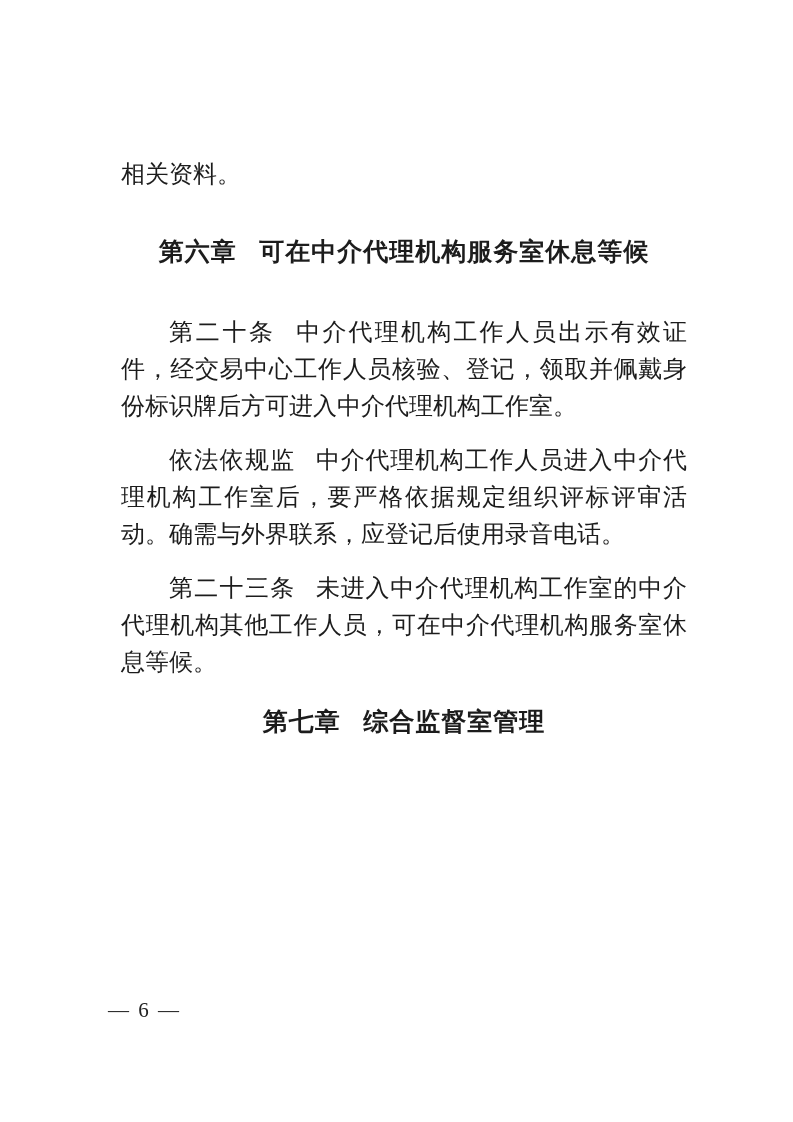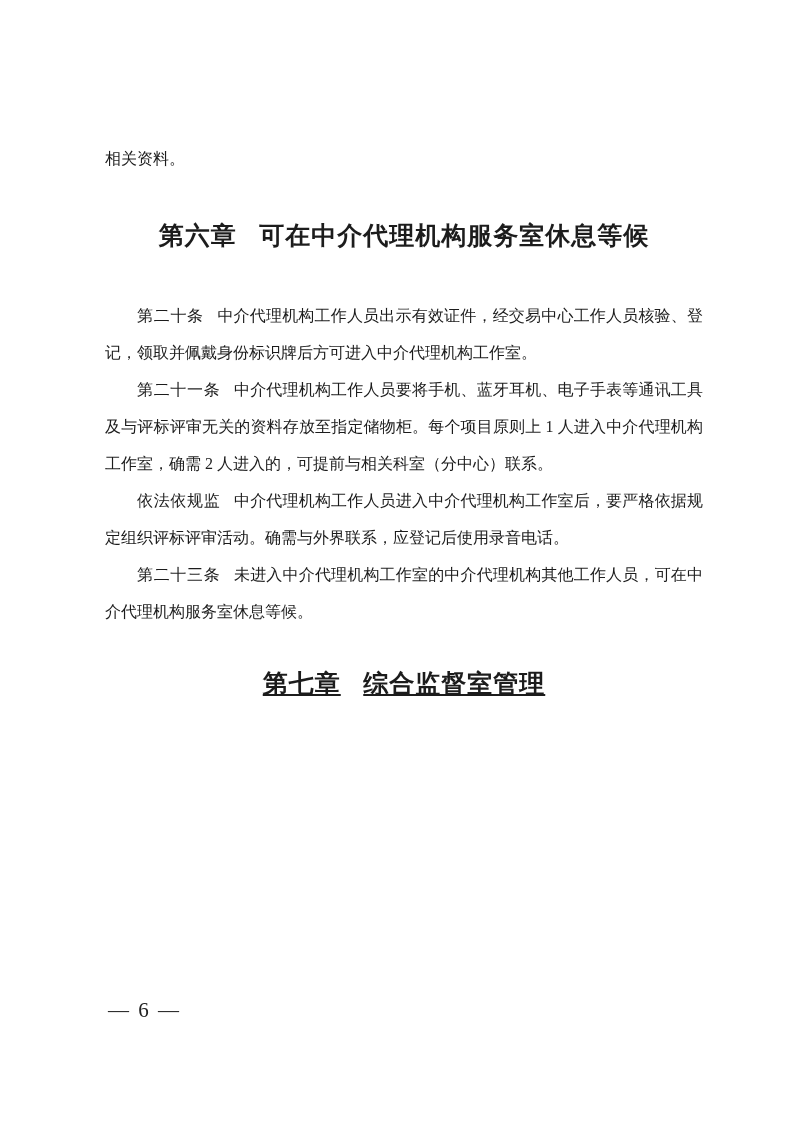--- a/index.html
+++ b/index.html
@@ -18,22 +18,22 @@
     overflow: hidden;
     box-sizing: border-box;
   }
   .content {
     position: absolute;
     left: 105px;
     top: 140px;
     width: 598px;
   }
   .body-par {
-    margin: 0;
-    font-size: 16px;
+    margin: 16px;
+    font-size: 24px;
     line-height: 37px;
     text-align: justify;
     text-justify: inter-ideograph;
     word-break: break-all;
     overflow-wrap: anywhere;
   }
   .no-indent {
     text-indent: 0;
   }
   .article {
@@ -53,23 +53,22 @@
     font-family: "Liberation Sans", "DejaVu Sans", sans-serif;
     text-align: center;
     text-indent: 0;
     letter-spacing: 1px;
   }
   .chapter-6 {
     margin-top: 38px;
     margin-bottom: 42px;
   }
   .chapter-7 {
-    margin-top: 33px;
+    margin-top: 20px;
     margin-bottom: 20px;
-    text-decoration: underline;
   }
   .chapter-num {
     margin-right: 0.9em;
     text-align: center;
   }
   .footer {
     position: absolute;
     left: 108px;
     top: 998px;
     font-size: 21px;
@@ -84,21 +83,20 @@
 
 <div class="page">
   <div class="content">
 
     <p class="body-par no-indent">相关资料。</p>
 
     <h2 class="chapter chapter-6"><span class="chapter-num">第六章</span><span>可在中介代理机构服务室休息等候</span></h2>
 
     <p class="body-par article"><span class="art-label">第二十条</span><span>中介代理机构工作人员出示有效证件，经交易中心工作人员核验、登记，领取并佩戴身份标识牌后方可进入中介代理机构工作室。</span></p>
 
-    <p class="body-par article"><span class="art-label">第二十一条</span><span>中介代理机构工作人员要将手机、蓝牙耳机、电子手表等通讯工具及与评标评审无关的资料存放至指定储物柜。每个项目原则上 1 人进入中介代理机构工作室，确需 2 人进入的，可提前与相关科室（分中心）联系。</span></p>
 
     <p class="body-par article"><span class="art-label">依法依规监</span><span>中介代理机构工作人员进入中介代理机构工作室后，要严格依据规定组织评标评审活动。确需与外界联系，应登记后使用录音电话。</span></p>
 
     <p class="body-par article"><span class="art-label">第二十三条</span><span>未进入中介代理机构工作室的中介代理机构其他工作人员，可在中介代理机构服务室休息等候。</span></p>
 
     <h2 class="chapter chapter-7"><span class="chapter-num">第七章</span><span>综合监督室管理</span></h2>
 
 
 
   </div>

